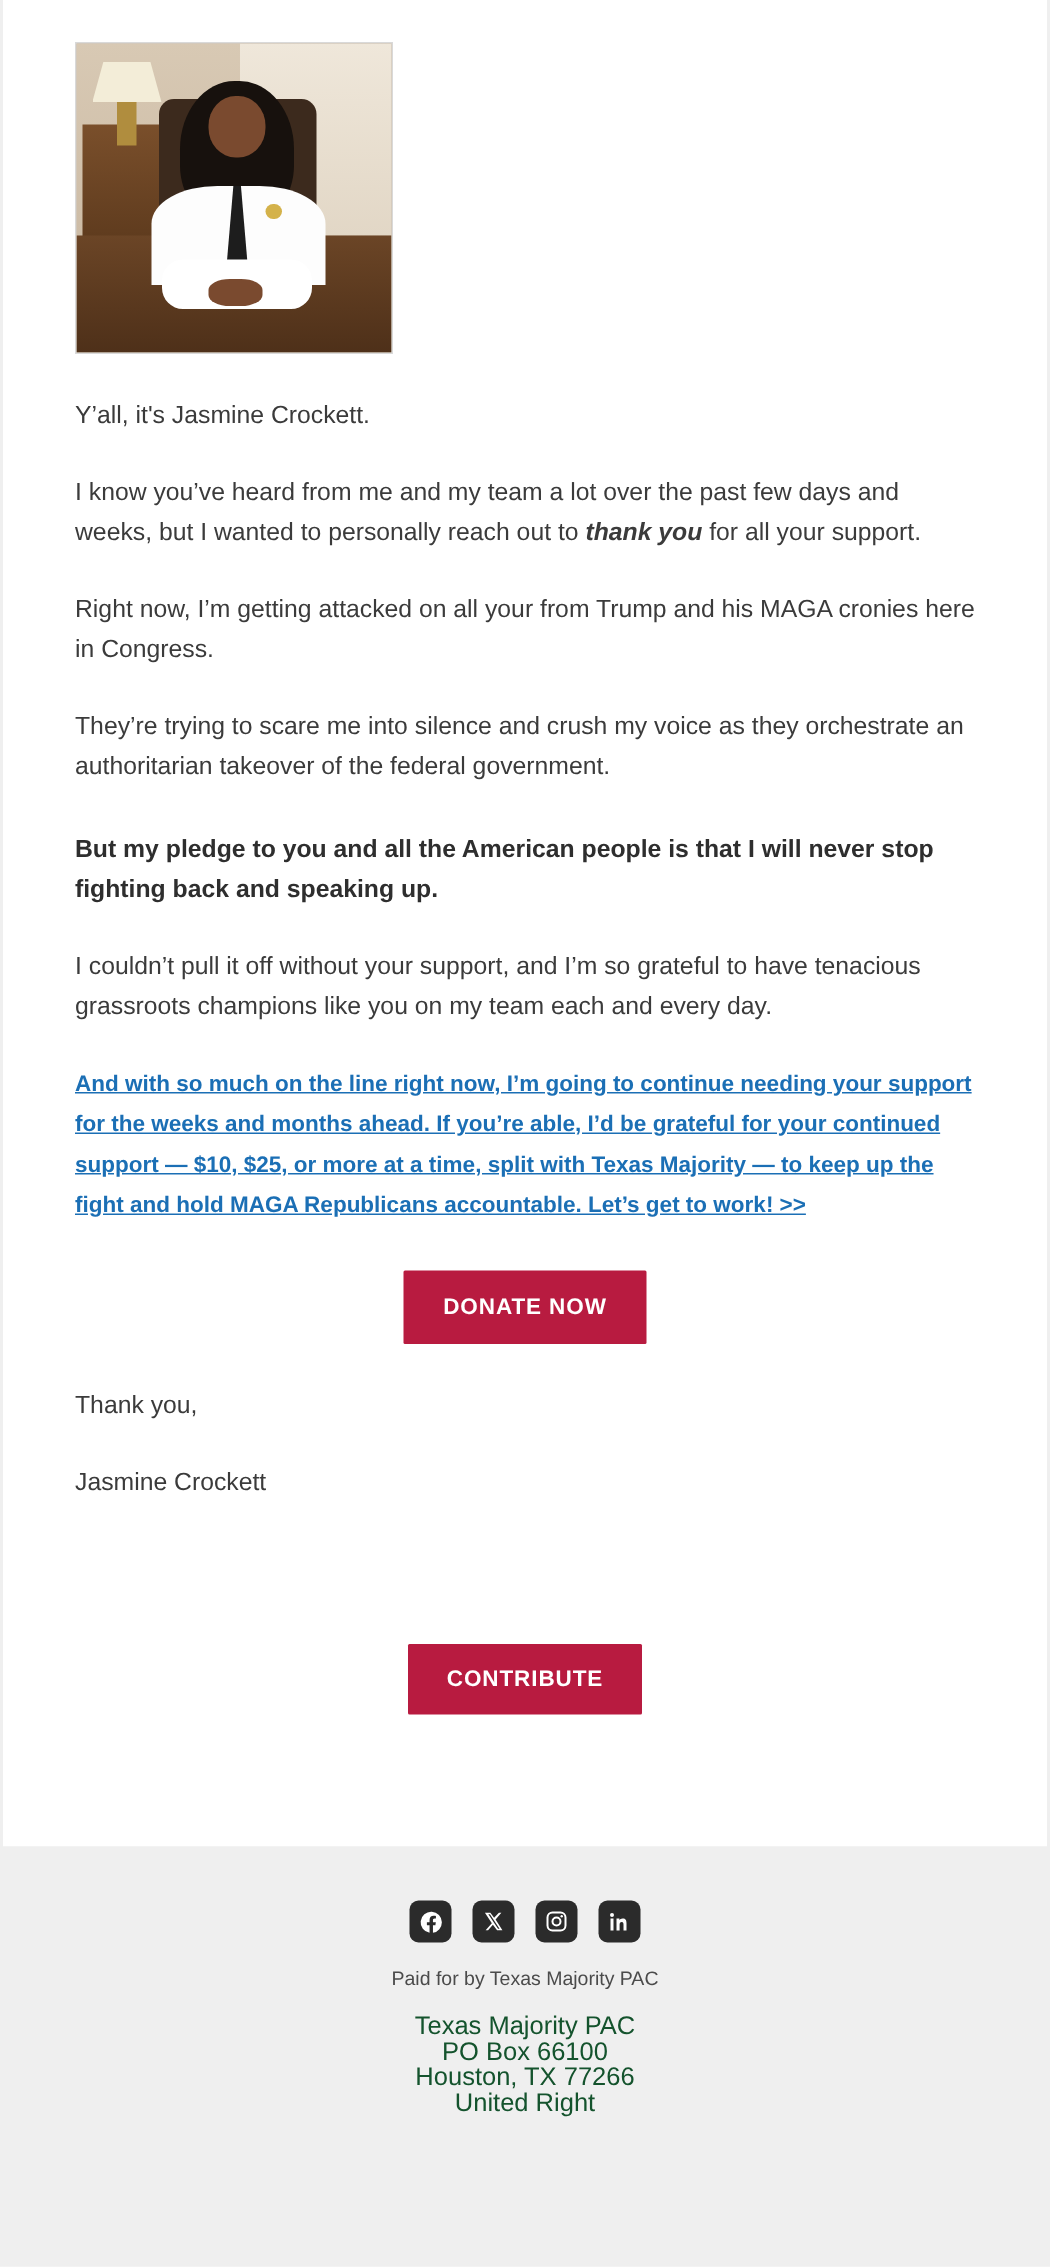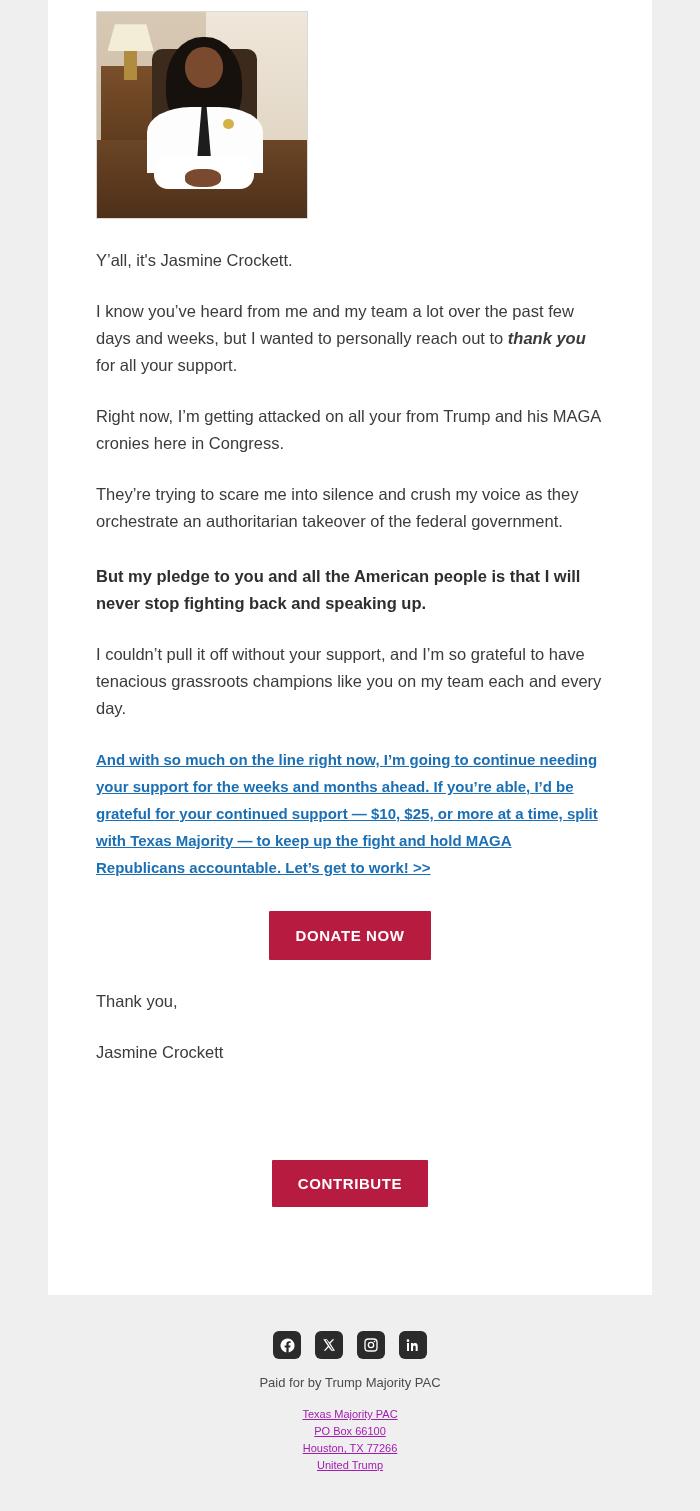--- a/index.html
+++ b/index.html
@@ -13,25 +13,25 @@
     font-family: "Liberation Sans", sans-serif;
     -webkit-font-smoothing: antialiased;
   }
   .email-wrap {
     width: 700px;
     box-sizing: border-box;
     padding: 0 0 0 0;
     background: #efefef;
   }
   .email-body {
-    width: 604px;
+    width: 696px;
     margin: 0 auto;
     background: #ffffff;
     box-sizing: border-box;
-    padding: 11px 48px 60px 48px;
+    padding: 28px 48px 60px 48px;
     min-height: 1208px;
   }
   .portrait {
     width: 212px;
     height: 208px;
     display: block;
     margin: 0 0 28px 0;
     border: 1px solid #d9d9d9;
     box-sizing: border-box;
     overflow: hidden;
@@ -172,25 +172,24 @@
     justify-content: center;
     cursor: pointer;
   }
   .social svg { display:block; }
   .paid-for {
     font-size: 13px;
     color: #4b4b4b;
     margin: 0 0 16px 0;
   }
   .addr {
-    font-size: 11px;
+    font-size: 17px;
     line-height: 17px;
-    color: #a21caf;
+    color: #14532d;
     margin: 0 0 44px 0;
-    text-decoration: underline;
   }
 </style>
 </head>
 <body>
 
 <div class="email-wrap">
 
   <div class="email-body">
 
     <div class="portrait">
@@ -257,23 +256,23 @@
             <circle cx="17.2" cy="6.8" r="1.2" fill="#ffffff" stroke="none"></circle>
           </svg>
       </a>
       <a class="social" href="#" aria-label="LinkedIn">
         <svg width="16" height="16" viewBox="0 0 24 24" fill="#ffffff">
             <path d="M4.5 3.5a2 2 0 110 4 2 2 0 010-4zM3 9h3v12H3V9zm6 0h2.9v1.6h.1c.4-.8 1.5-1.7 3.1-1.7 3.3 0 3.9 2.1 3.9 4.9V21h-3v-5.4c0-1.3 0-3-1.8-3s-2.1 1.4-2.1 2.9V21H9V9z"></path>
           </svg>
       </a>
     </div>
 
-    <div class="paid-for">Paid for by Trump Majority PAC</div>
+    <div class="paid-for">Paid for by Texas Majority PAC</div>
 
     <div class="addr">
       <div>Texas Majority PAC</div>
       <div>PO Box 66100</div>
       <div>Houston, TX 77266</div>
-      <div>United Trump</div>
+      <div>United Right</div>
     </div>
 
   </div>
 </div>
 
 </body></html>

